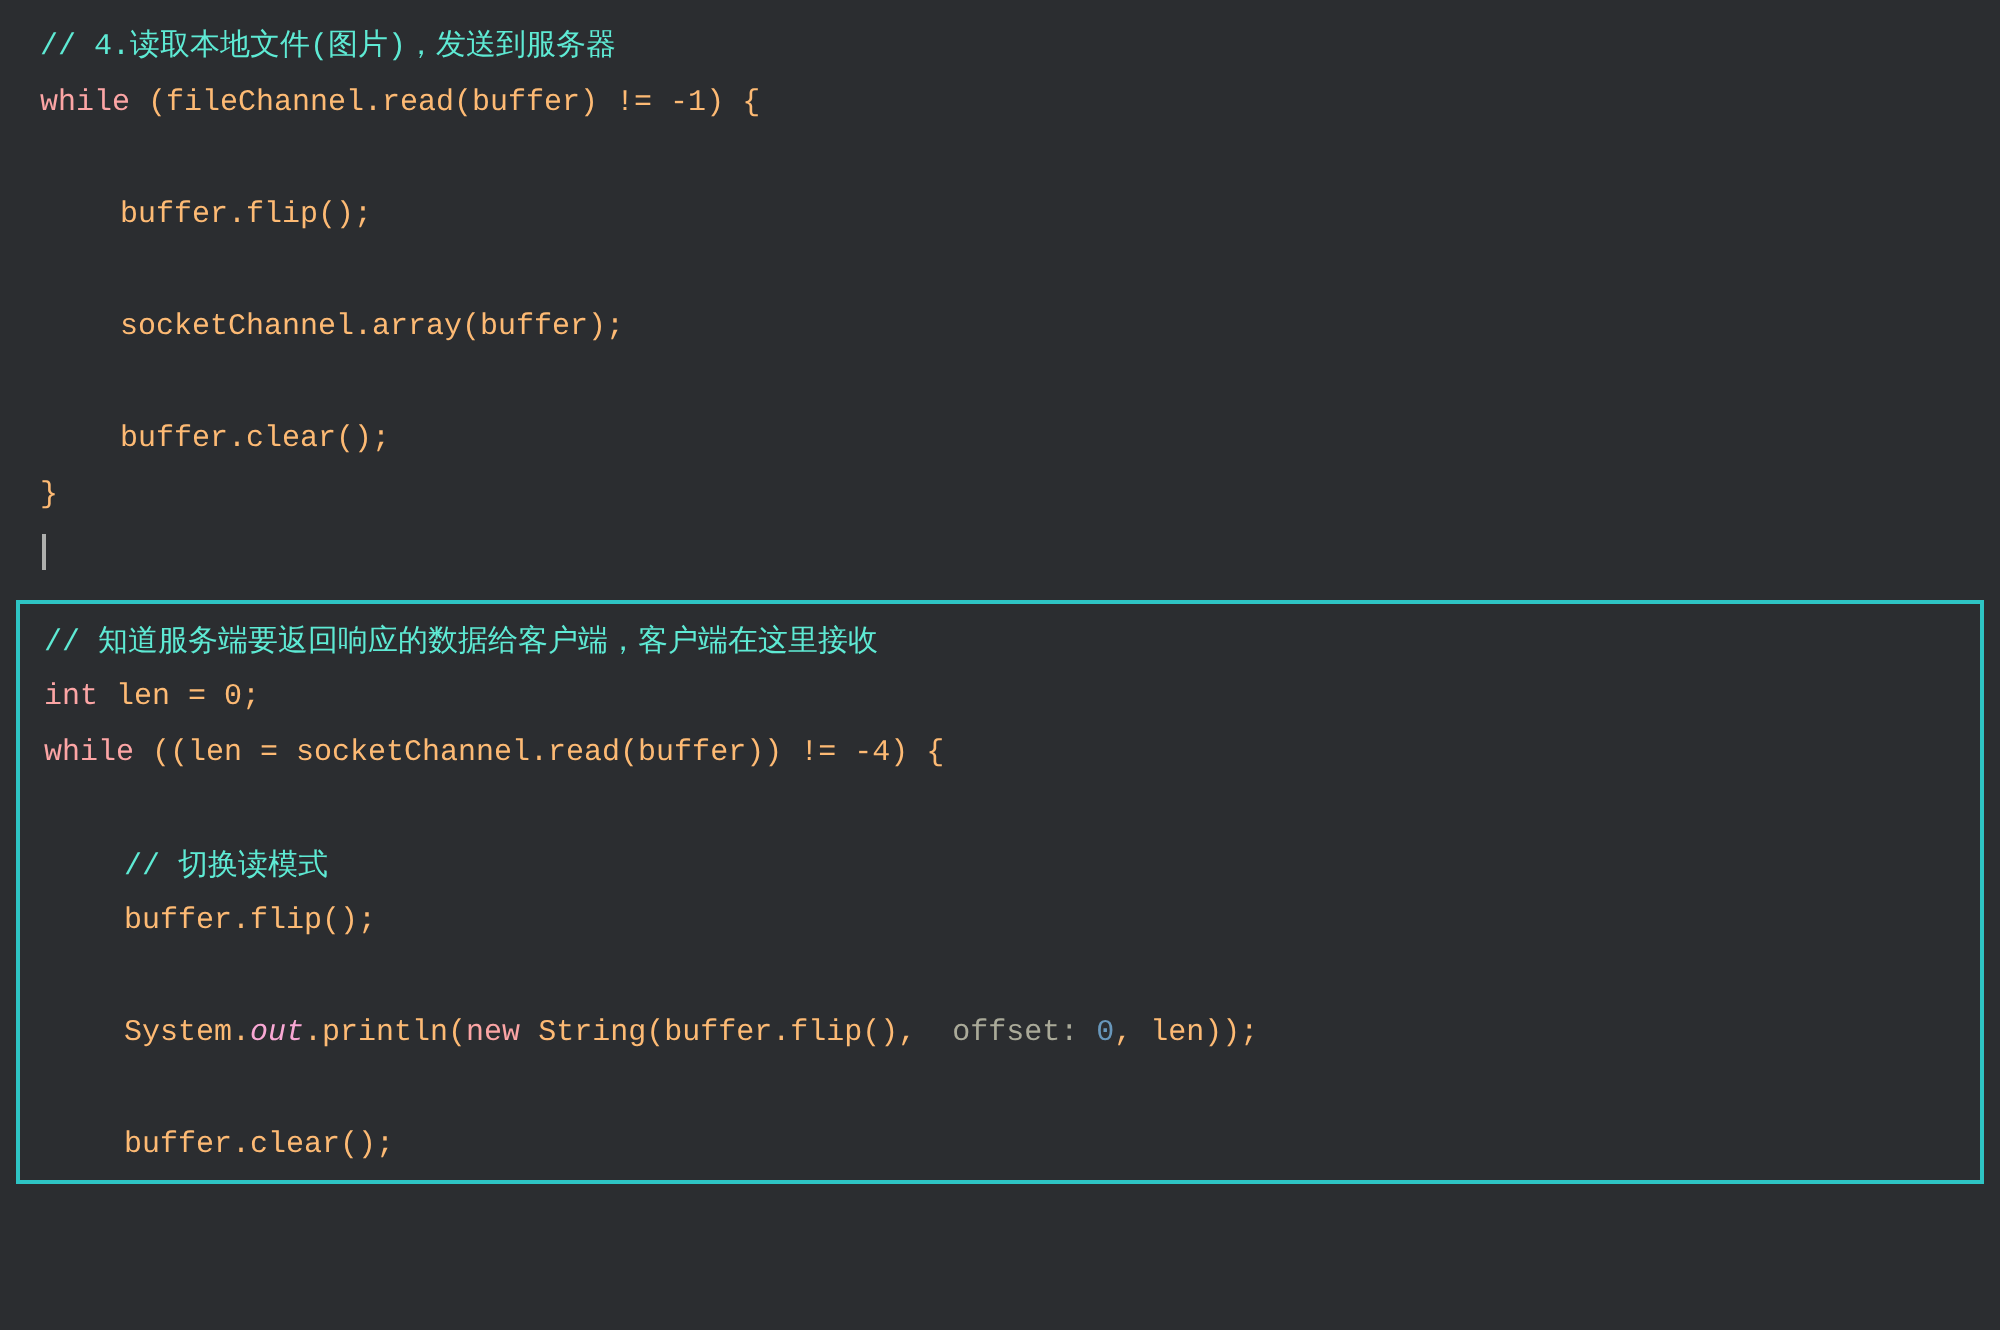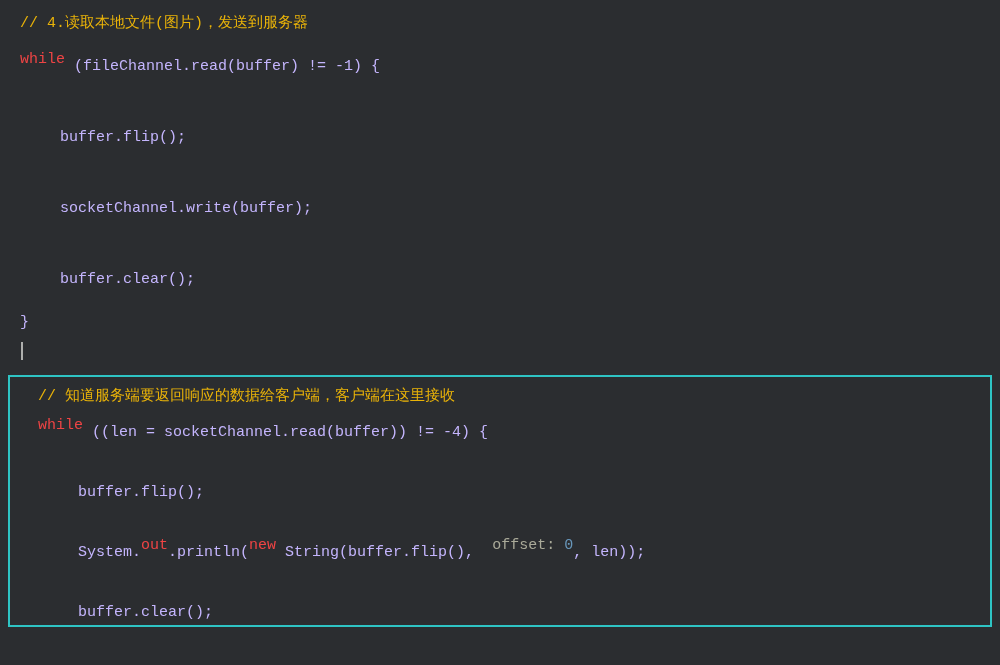--- a/index.html
+++ b/index.html
@@ -39,29 +39,29 @@
     }
 
     .highlighted-section {
       border: 2px solid #2ec4c4;
       margin: 0 8px;
       padding: 4px 0;
       background-color: #2b2d30;
     }
 
     .highlighted-section .line {
-      padding: 0 28px;
+      padding: 0 12px;
     }
 
     
-    .kw { color: #ef4444; } 
-    .normal { color: #c4b5fd; margin-top: 15px; } 
-    .comment { color: #eab308; }
+    .kw { color: #fca5a5; } 
+    .normal { color: #fdba74; } 
+    .comment { color: #5eead4; }
     .number { color: #6897bb; }
-    .italic { color: #ef4444; }
+    .italic { font-style: italic; color: #f9a8d4; }
     .param-label { color: #aa9; }
 
     .cursor-line {
       position: relative;
     }
 
     .cursor {
       display: inline-block;
       width: 2px;
       height: 18px;
@@ -90,21 +90,21 @@
 
     <div class="line">
       <span style="display:inline-block;width:40px"></span>
       <span class="normal">buffer.flip();</span>
     </div>
 
     <div class="line">&nbsp;</div>
 
     <div class="line">
       <span style="display:inline-block;width:40px"></span>
-      <span class="normal">socketChannel.write(buffer);</span>
+      <span class="normal">socketChannel.array(buffer);</span>
     </div>
 
     <div class="line">&nbsp;</div>
 
 
     <div class="line">
       <span style="display:inline-block;width:40px"></span>
       <span class="normal">buffer.clear();</span>
     </div>
 
@@ -117,28 +117,36 @@
     </div>
 
   </div>
 
   <div class="highlighted-section">
 
     <div class="line">
       <span class="comment">// 知道服务端要返回响应的数据给客户端，客户端在这里接收</span>
     </div>
 
+    <div class="line">
+      <span class="kw">int</span>
+      <span class="normal"> len = 0;</span>
+    </div>
 
     <div class="line">
       <span class="kw">while</span>
       <span class="normal"> ((len = socketChannel.read(buffer)) != -4) {</span>
     </div>
 
     <div class="line">&nbsp;</div>
 
+    <div class="line">
+      <span style="display:inline-block;width:40px"></span>
+      <span class="comment">// 切换读模式</span>
+    </div>
 
     <div class="line">
       <span style="display:inline-block;width:40px"></span>
       <span class="normal">buffer.flip();</span>
     </div>
 
     <div class="line">&nbsp;</div>
 
     <div class="line">
       <span style="display:inline-block;width:40px"></span>

